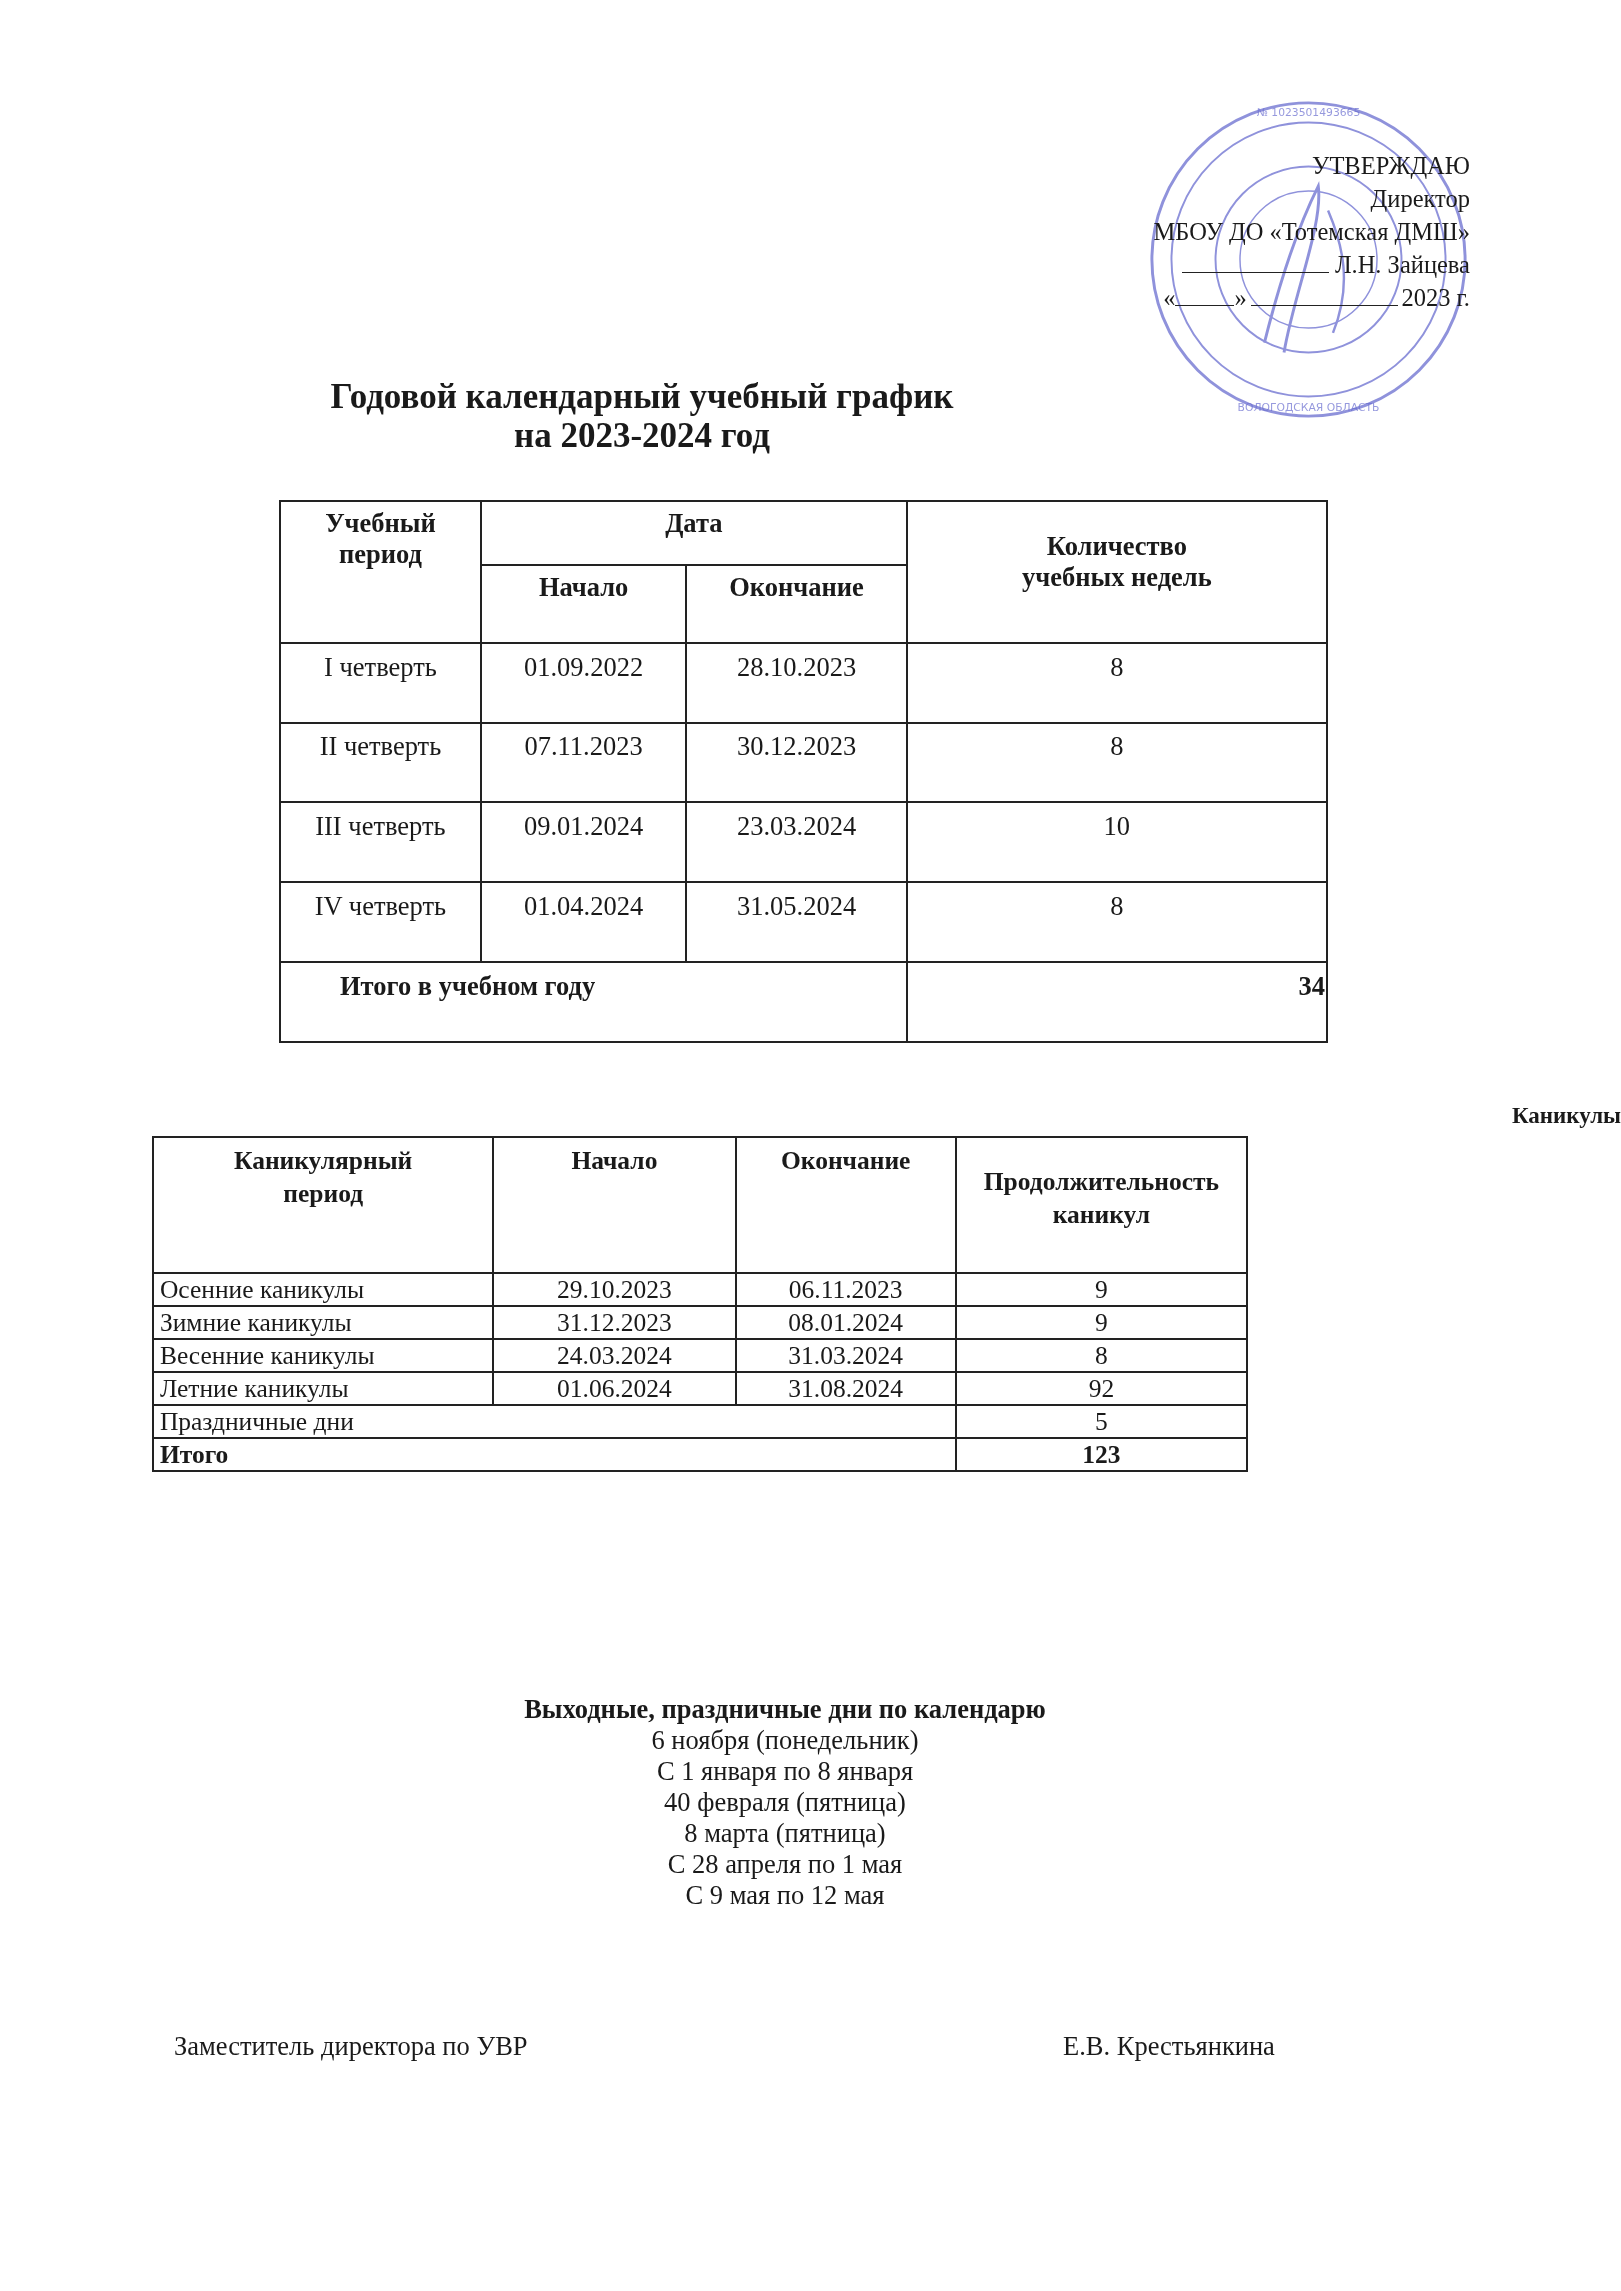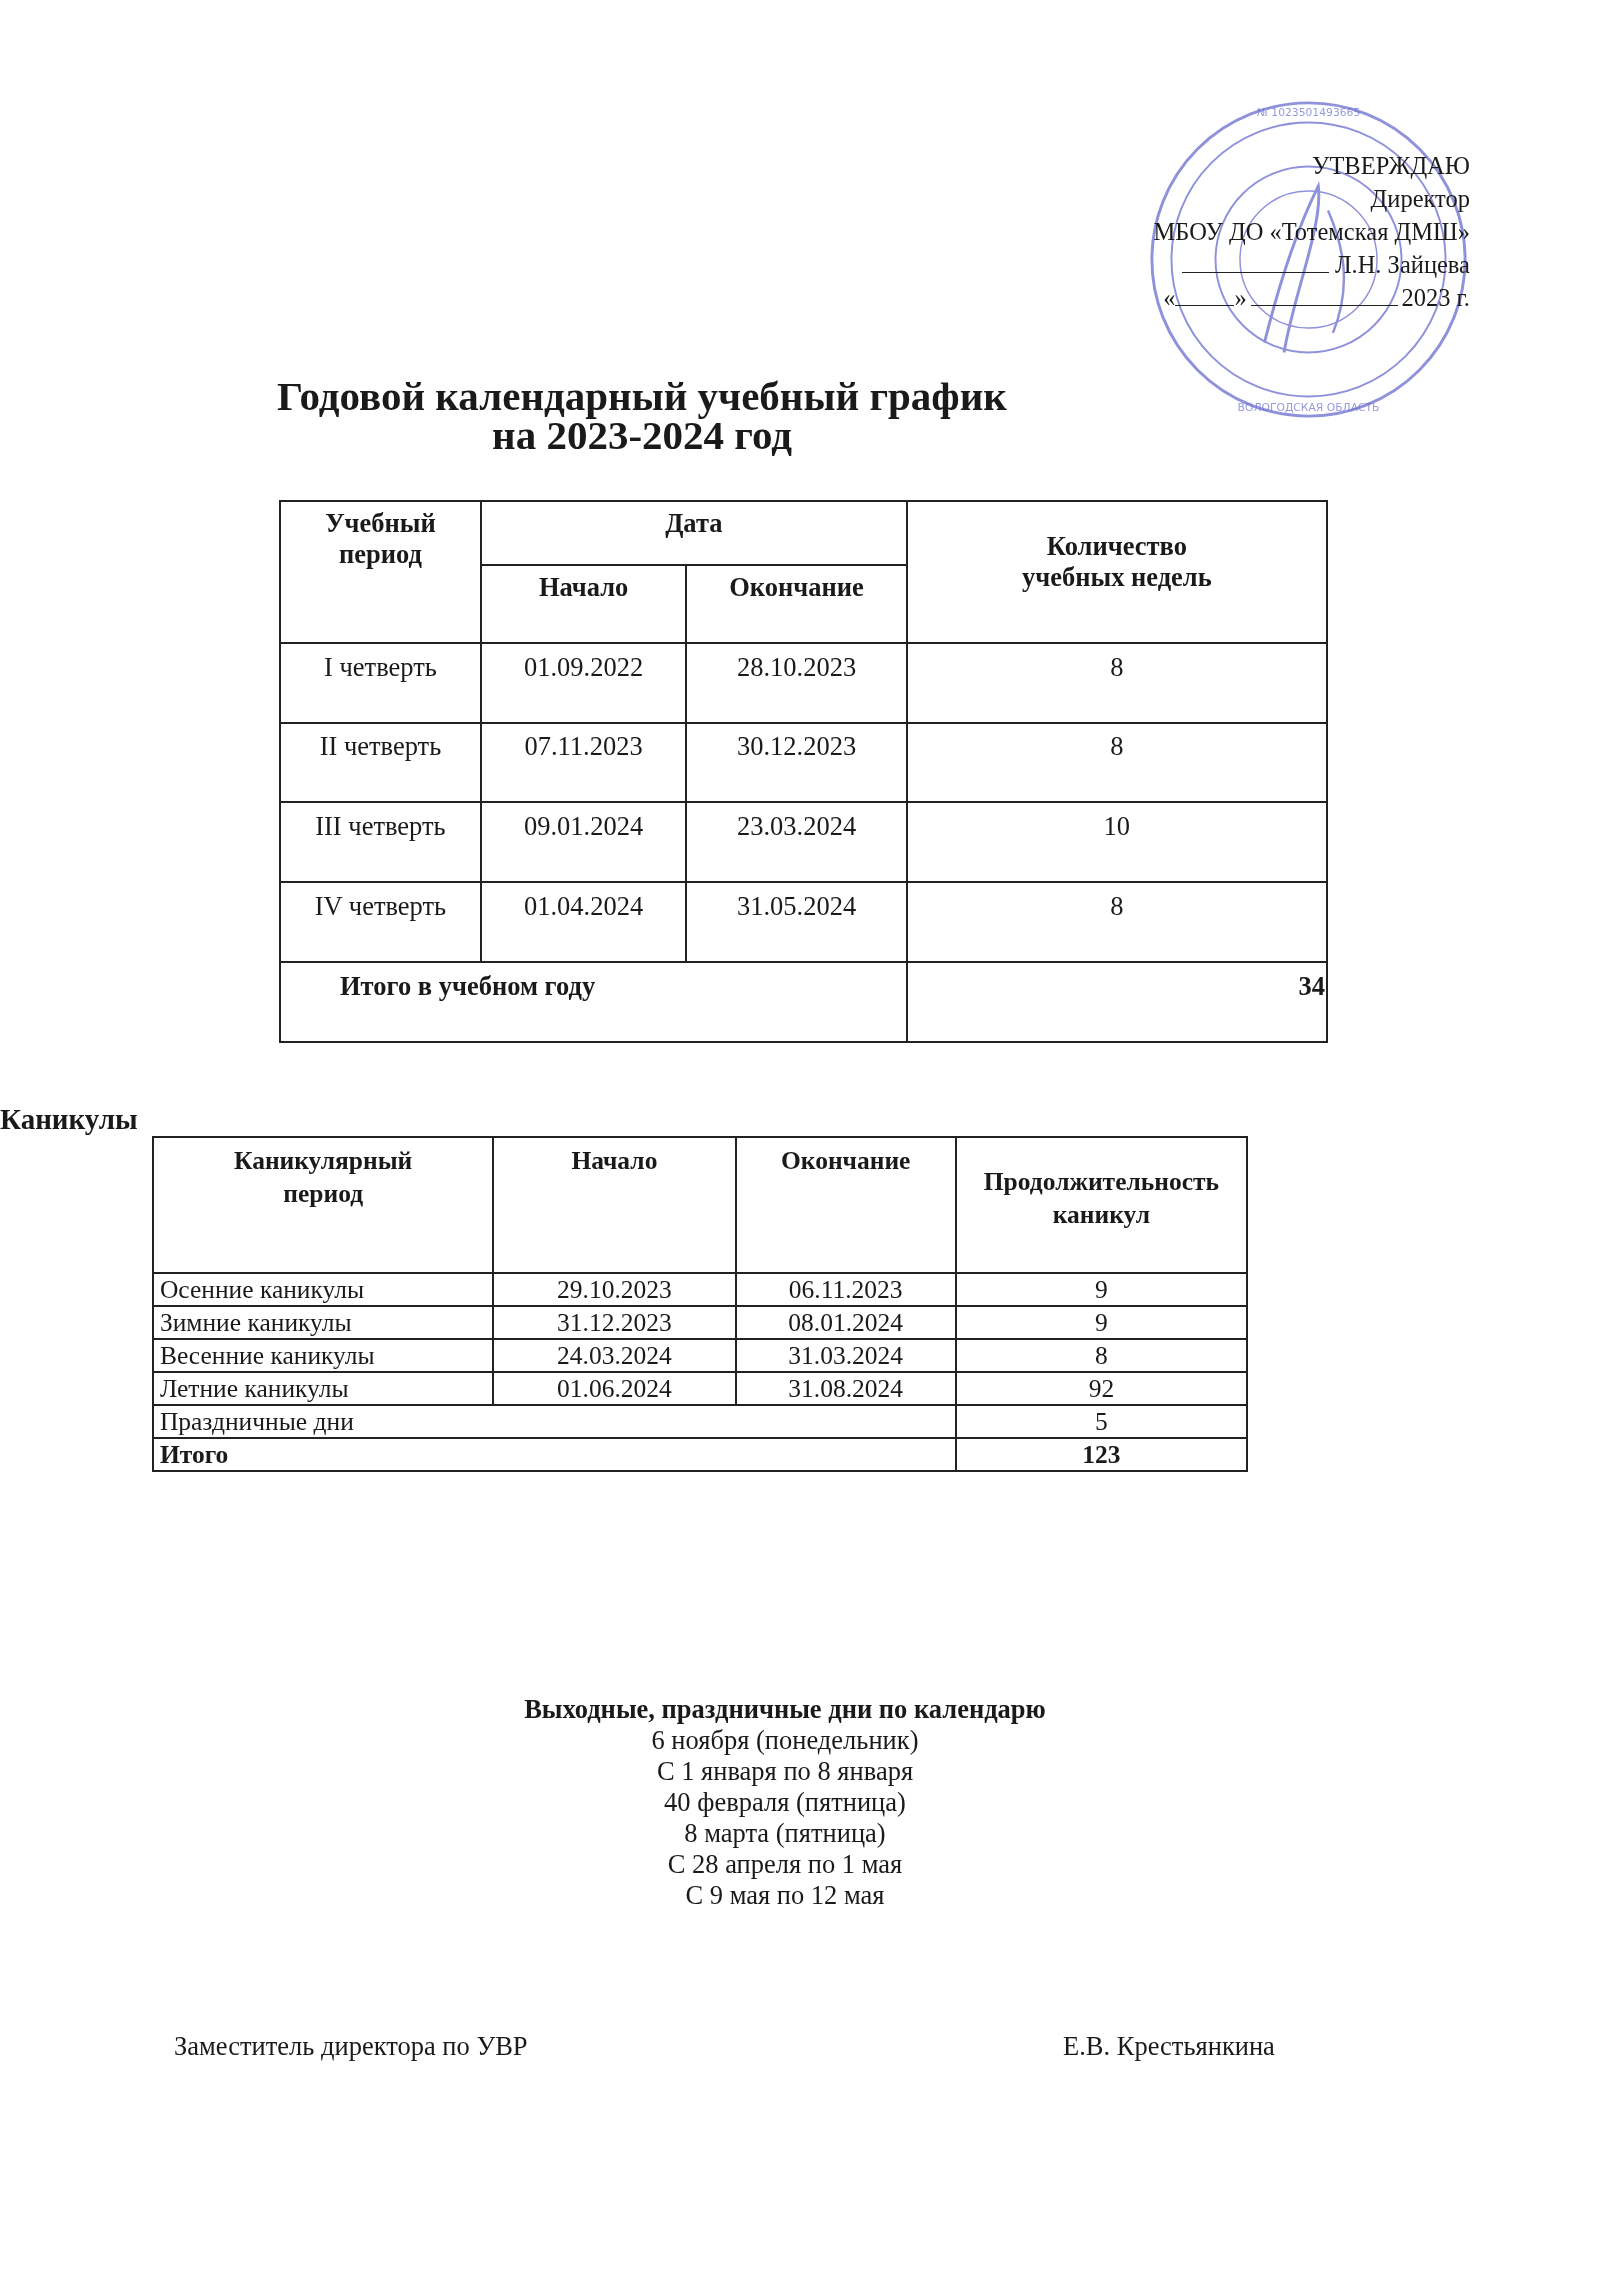--- a/index.html
+++ b/index.html
@@ -12,31 +12,31 @@
       font-size: 24.5px; line-height: 33px; z-index: 2;
     }
     .approval .sig-line { display: inline-block; border-bottom: 1.5px solid #222; width: 147px; height: 19.6px; vertical-align: baseline; }
     .approval .date-day { display: inline-block; border-bottom: 1.5px solid #222; width: 59px; height: 19.6px; }
     .approval .date-month { display: inline-block; border-bottom: 1.5px solid #222; width: 147px; height: 19.6px; margin: 0 3.9px; }
     .stamp {
       position: absolute; left: 1147px; top: 98px; width: 323px; height: 323px; z-index: 1;
     }
     .title {
       position: absolute; left: 0; top: 377px; width: 1284px; text-align: center;
-      font-weight: bold; font-size: 41px; line-height: 39px;
+      font-weight: bold; font-size: 35px; line-height: 39px;
     }
     table { border-collapse: collapse; position: absolute; }
     td, th { border: 2px solid #222; font-weight: normal; }
     .t1 { left: 279px; top: 500px; width: 1049px; font-size: 26.5px; }
     .t1 th { font-weight: bold; text-align: center; vertical-align: top; padding-top: 5.9px; line-height: 31px; }
     .t1 td { text-align: center; vertical-align: top; padding-top: 7.8px; height: 69px; }
     .t1 .bold { font-weight: bold; text-align: right; }
     .t1 .total-label { text-align: left; padding-left: 59px; }
     .section-title {
-      position: absolute; left: 0; top: 1103px; width: 1621px; text-align: left; font-size: 29px; font-weight: bold;
+      position: absolute; left: 0; top: 1103px; width: 1621px; text-align: right; font-size: 23px; font-weight: bold;
     }
     .t2 { left: 152px; top: 1136px; width: 1096px; font-size: 25.5px; }
     .t2 th { font-weight: bold; text-align: center; vertical-align: top; padding-top: 5.9px; line-height: 33px; height: 106px; }
     .t2 td { height: 31px; line-height: 31px; padding: 0 5.9px; border-radius: 11px; }
     .t2 .c { text-align: center; }
     .t2 .bold { font-weight: bold; font-family: Liberation Serif, serif; }
     .t2 .extra { text-align: center; line-height: 29px; padding: 2px 9.8px; }
     .t2 .extra-val { text-align: center; vertical-align: top; padding-top: 43px; font-weight: bold; }
     .holidays {
       position: absolute; left: 0; top: 1694px; width: 1570px; text-align: center; font-size: 26.5px; line-height: 31px;

